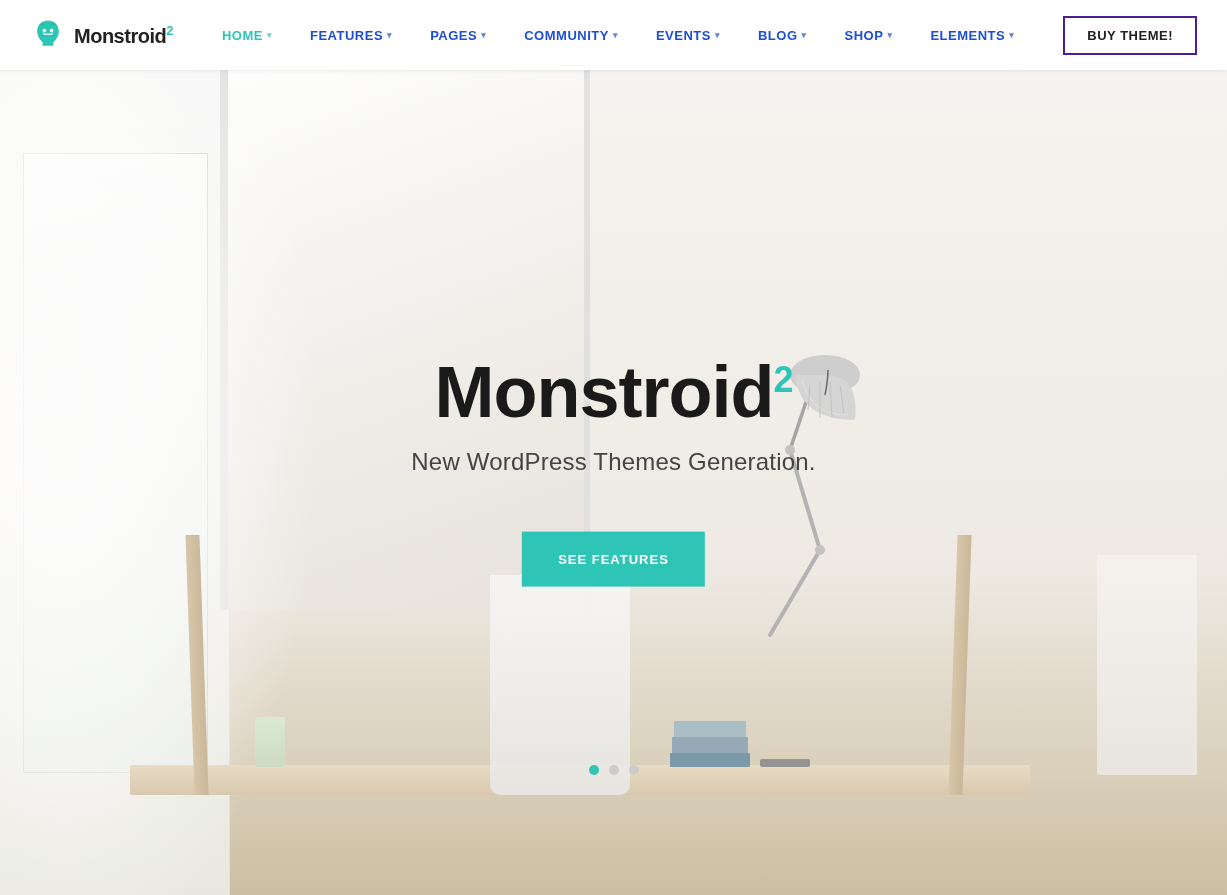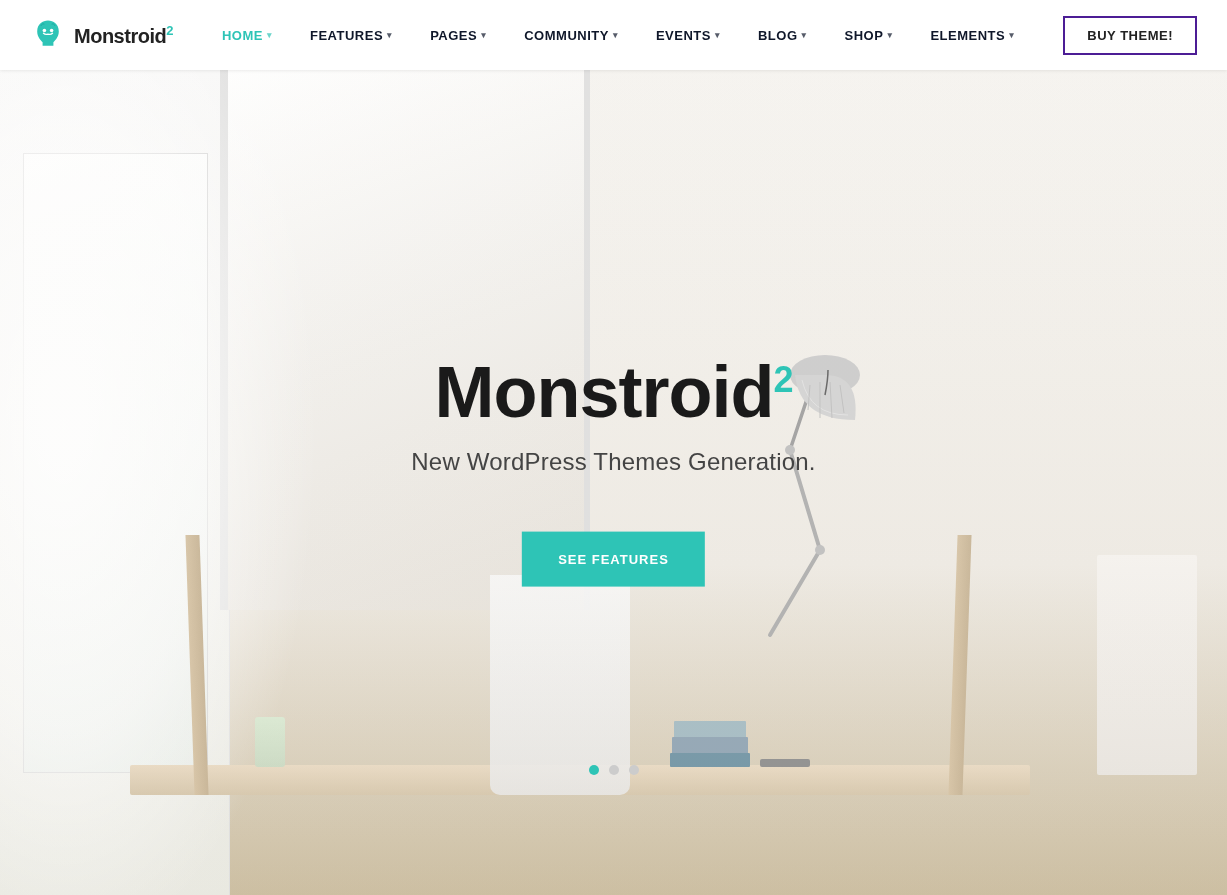--- a/index.html
+++ b/index.html
@@ -60,21 +60,21 @@
     .nav-item {
       display: flex;
       align-items: center;
       padding: 0 10px;
       height: 70px;
       cursor: pointer;
       font-size: 13px;
       font-weight: 600;
       letter-spacing: 0.5px;
       text-transform: uppercase;
-      color: #0f172a;
+      color: #1d4ed8;
       gap: 4px;
       text-decoration: none;
     }
 
     .nav-item.active {
       color: #2ec4b6;
     }
 
     .chevron {
       font-size: 9px;

